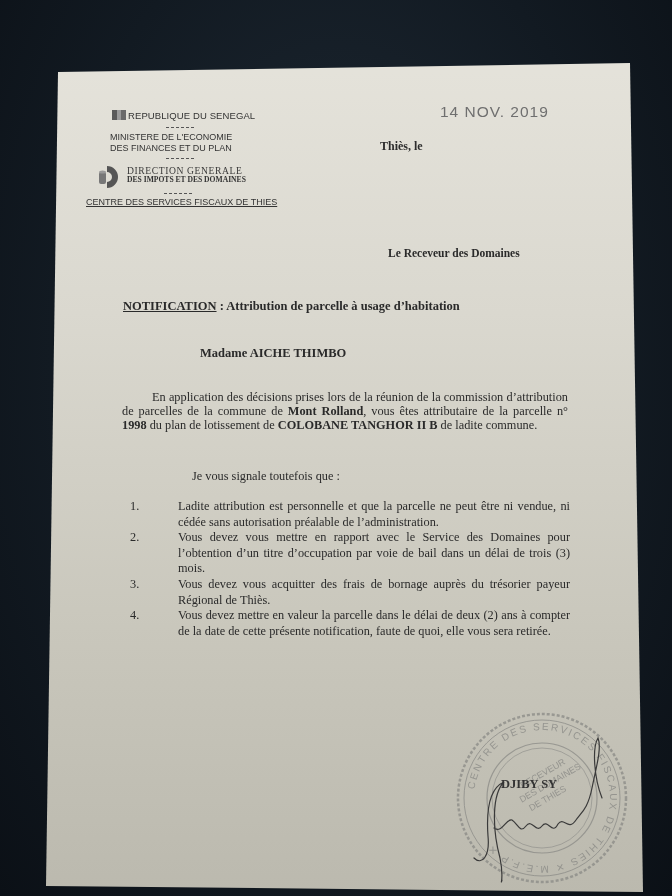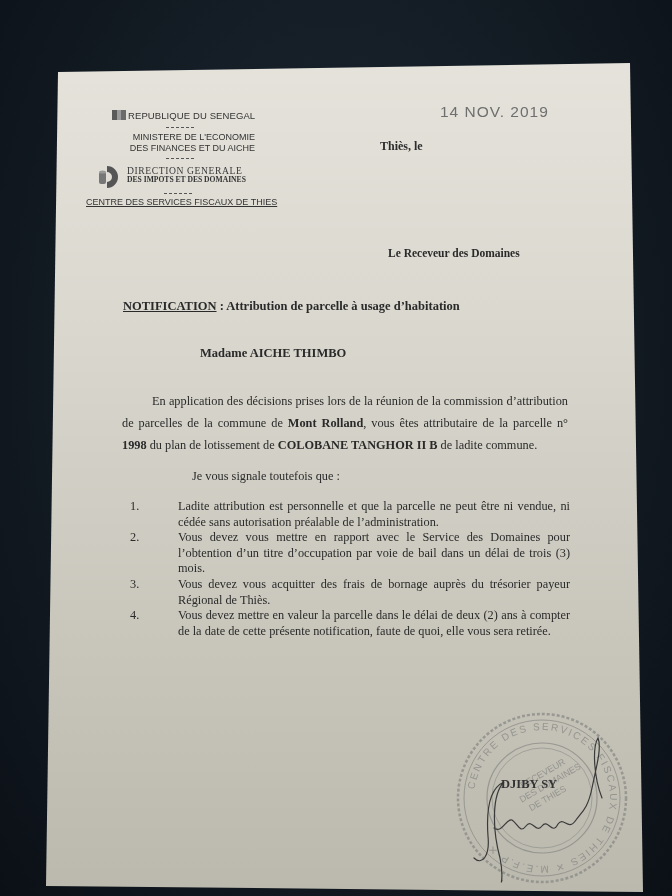--- a/index.html
+++ b/index.html
@@ -10,21 +10,21 @@
     color: #2a2a2a;
   }
   .paper {
     position: absolute; left: 0; top: 0; width: 672px; height: 896px;
     clip-path: polygon(58px 72px, 630px 63px, 643px 892px, 46px 886px);
     background: linear-gradient(180deg, #e7e5dd 0%, #dad8cf 35%, #c9c7bc 70%, #bbb9ae 100%);
   }
   .abs { position: absolute; }
 
   
-  .hdr { font-family: "Liberation Sans", "DejaVu Sans", sans-serif; color: #333; text-align: right; }
+  .hdr { font-family: "Liberation Sans", "DejaVu Sans", sans-serif; color: #333; text-align: left; }
   .hdr-rep { left: 112px; top: 110px; font-size: 9.5px; letter-spacing: 0.1px; white-space: nowrap; }
   .flag { display: inline-block; width: 14px; height: 10px; vertical-align: -1px; margin-right: 2px;
           background: linear-gradient(90deg, #5a5a5a 0 33%, #9a9a9a 33% 66%, #6a6a6a 66% 100%); }
   .dash { position: absolute; height: 0; border-top: 1px dashed #555; }
   .hdr-min { left: 110px; top: 132px; width: 145px; font-size: 9px; line-height: 11px; }
   .dgid { left: 97px; top: 164px; white-space: nowrap; }
   .dgid-logo { position: absolute; left: 0; top: 0; width: 26px; height: 26px; }
   .dgid-t1 { position: absolute; left: 30px; top: 1px; font-size: 9.6px; letter-spacing: 0.6px; color: #3a3a3a; }
   .dgid-t2 { position: absolute; left: 30px; top: 11px; font-size: 7.6px; font-weight: bold; color: #333; }
   .hdr-centre { left: 86px; top: 197px; font-size: 9px; white-space: nowrap; text-decoration: underline; }
@@ -34,42 +34,42 @@
   .date-stamp { left: 440px; top: 103px; font-family: "Liberation Sans", "DejaVu Sans", sans-serif;
                 font-size: 15.5px; color: #6f6f6f; letter-spacing: 1px; }
 
   .receveur { left: 388px; top: 247px; font-size: 11.5px; font-weight: bold; }
 
   .notif { left: 123px; top: 299px; font-size: 12.5px; font-weight: bold; white-space: nowrap; }
   .notif-key { text-decoration: underline; }
 
   .addressee { left: 200px; top: 346px; width: 280px; font-size: 12.5px; font-weight: bold; line-height: 15px; }
 
-  .para { left: 122px; top: 390px; width: 446px; font-size: 12.3px; line-height: 22px; text-align: justify; text-indent: 30px; }
+  .para { left: 122px; top: 390px; width: 446px; font-size: 12.3px; line-height: 14px; text-align: justify; text-indent: 30px; }
   .signal { left: 192px; top: 469px; font-size: 12.3px; }
 
   .list { left: 130px; top: 499px; width: 440px; font-size: 12.3px; line-height: 15.6px; margin: 0; padding: 0; list-style: none; }
   .list li { position: relative; padding-left: 20px; text-align: justify; margin-bottom: 0; }
   .list .num { position: absolute; left: 18px; top: 0; margin-left: -18px; }
   .list .txt { display: block; padding-left: 0; margin-left: 28px; }
 
   
   .stamp { left: 452px; top: 708px; width: 180px; height: 180px; }
   .signer { left: 501px; top: 777px; font-size: 12.5px; font-weight: bold; color: #333; }
 </style>
 </head>
 <body>
 
 <div class="paper"></div>
 
 <div class="abs hdr hdr-rep"><span class="flag"></span><span>REPUBLIQUE DU SENEGAL</span></div>
 <div class="dash" style="left:166px;top:127px;width:28px;"></div>
 <div class="abs hdr hdr-min">
   <div>MINISTERE DE L'ECONOMIE</div>
-  <div>DES FINANCES ET DU AICHE</div>
+  <div>DES FINANCES ET DU PLAN</div>
 </div>
 <div class="dash" style="left:166px;top:158px;width:28px;"></div>
 
 <div class="abs dgid">
   <svg class="dgid-logo" viewBox="0 0 26 26">
     <path d="M10 2 A11 11 0 1 1 10 24 L10 18 A5 5 0 1 0 10 8 Z" fill="#555"></path>
     <rect x="2" y="8" width="7" height="12" rx="2" fill="#777"></rect>
     <ellipse cx="5.5" cy="8" rx="3.5" ry="1.6" fill="#999"></ellipse>
   </svg>
   <span class="dgid-t1">DIRECTION GENERALE</span>

